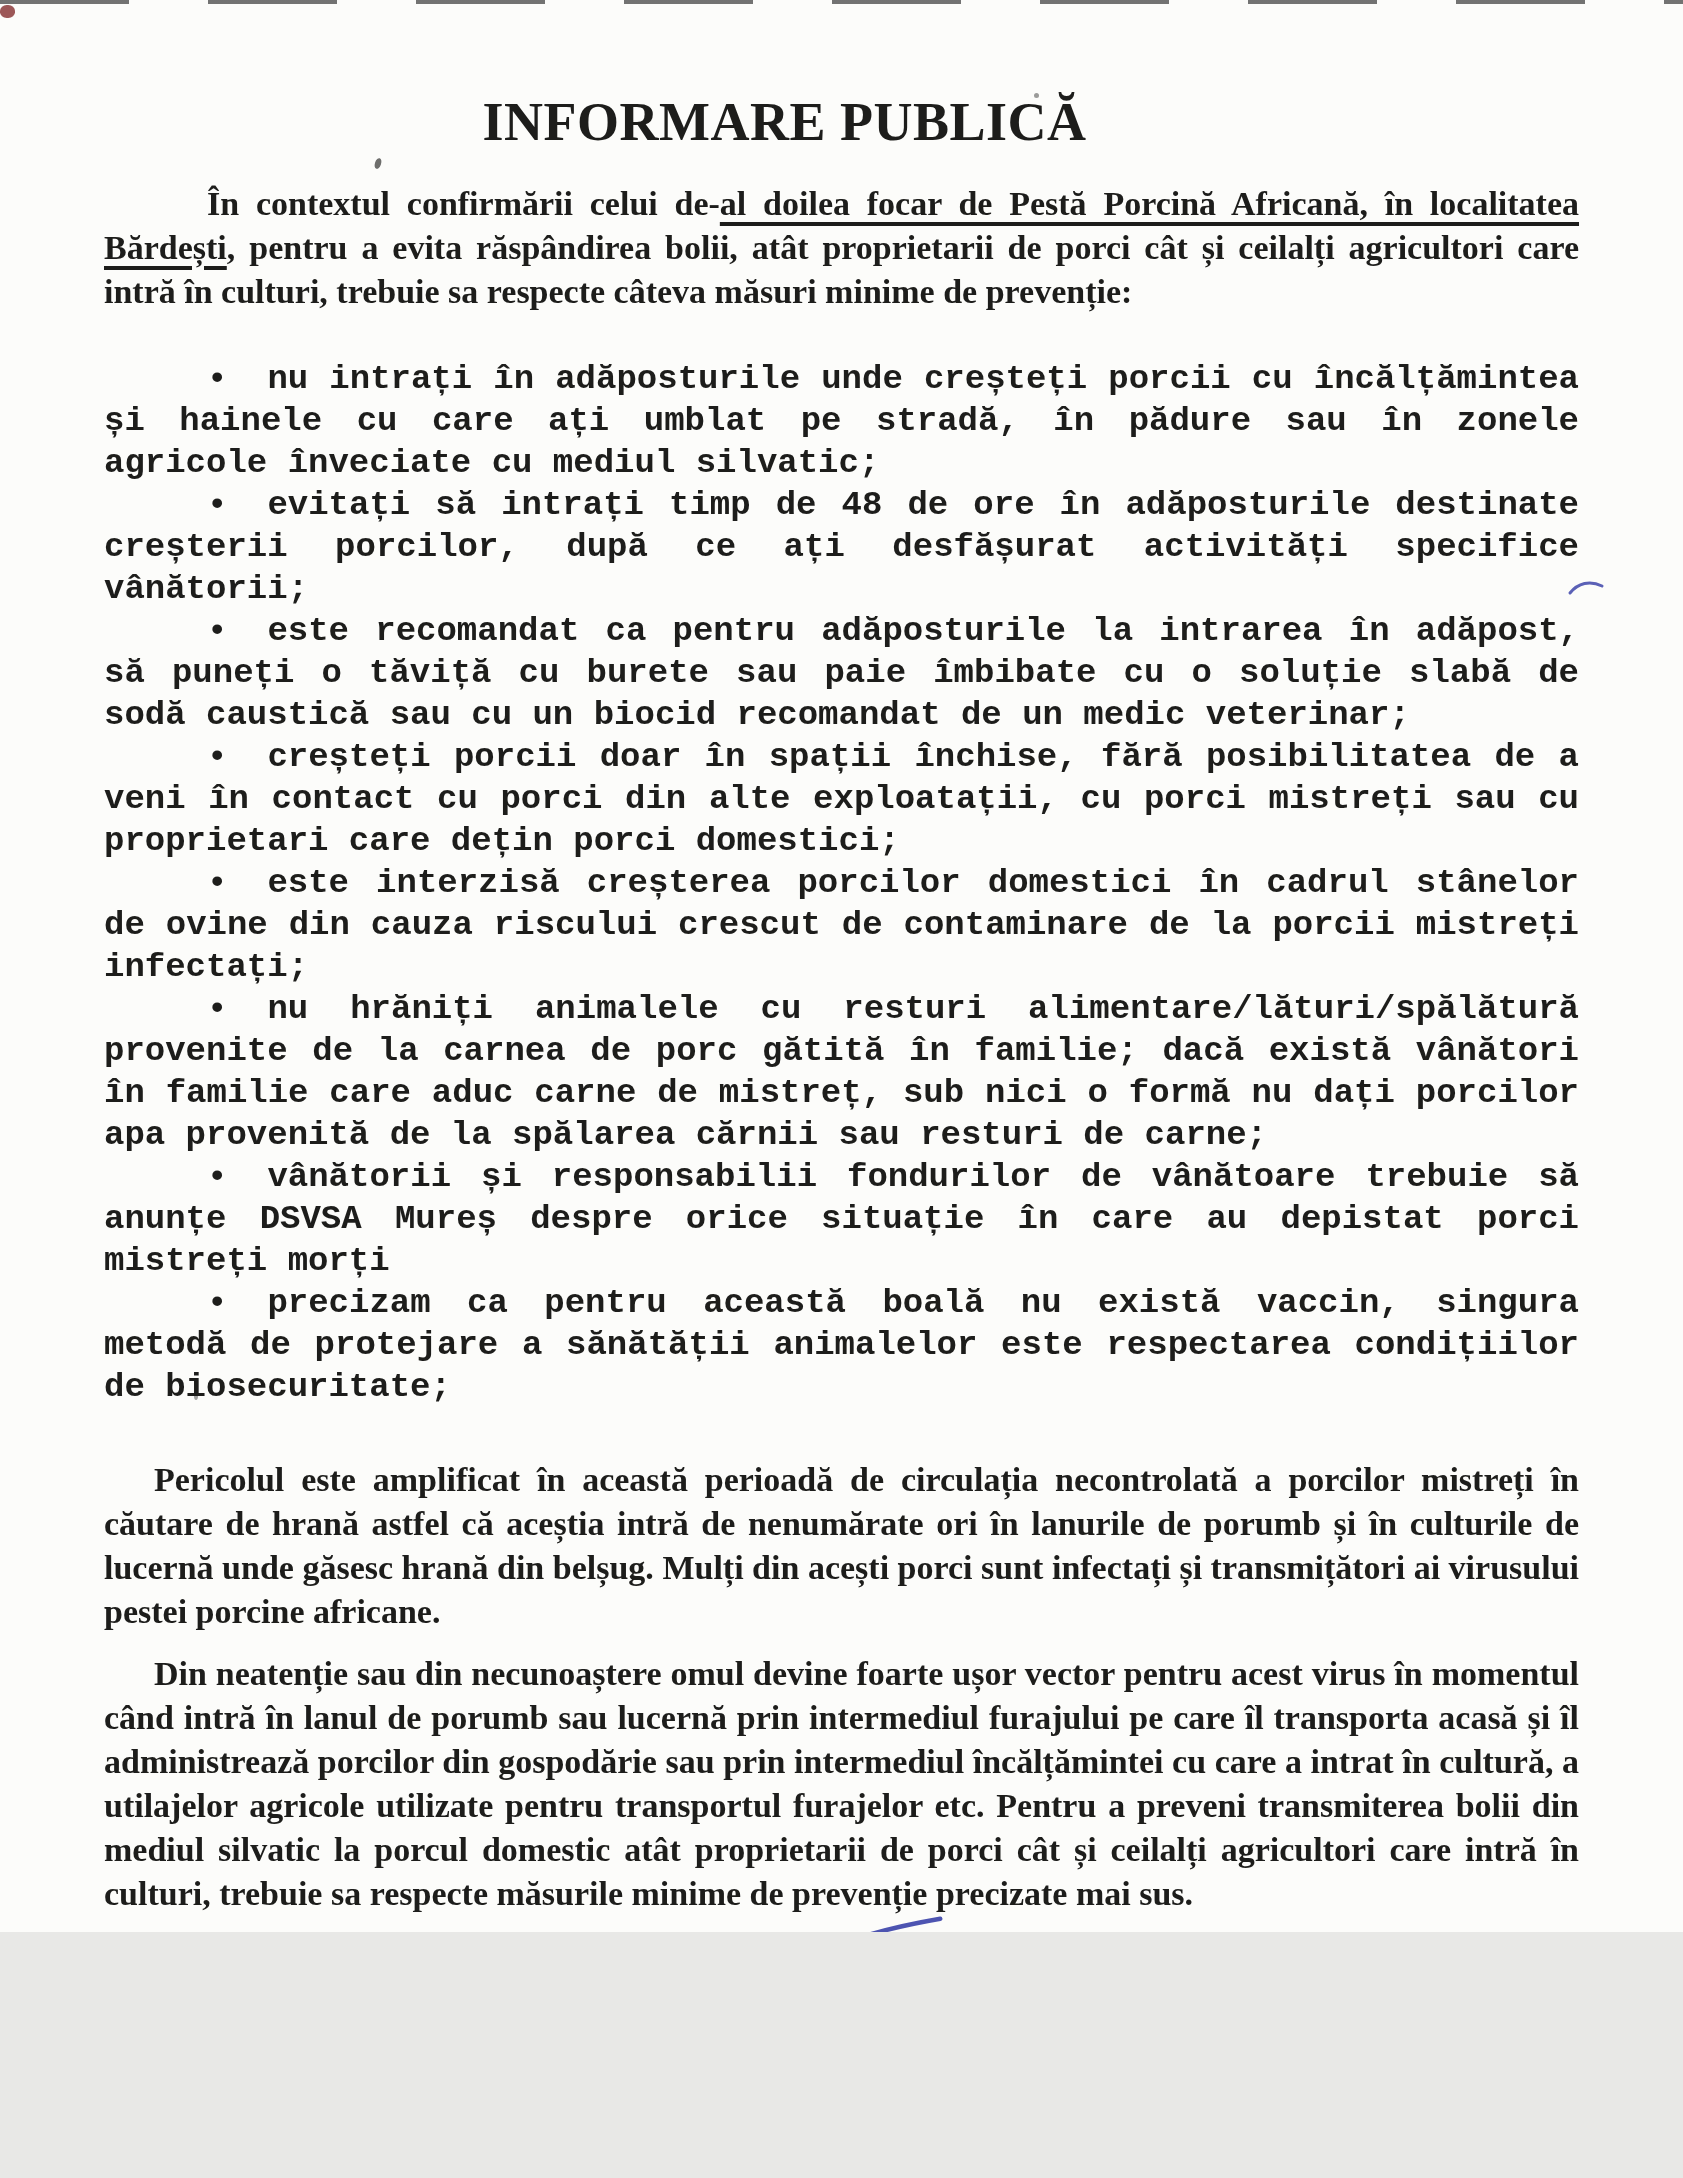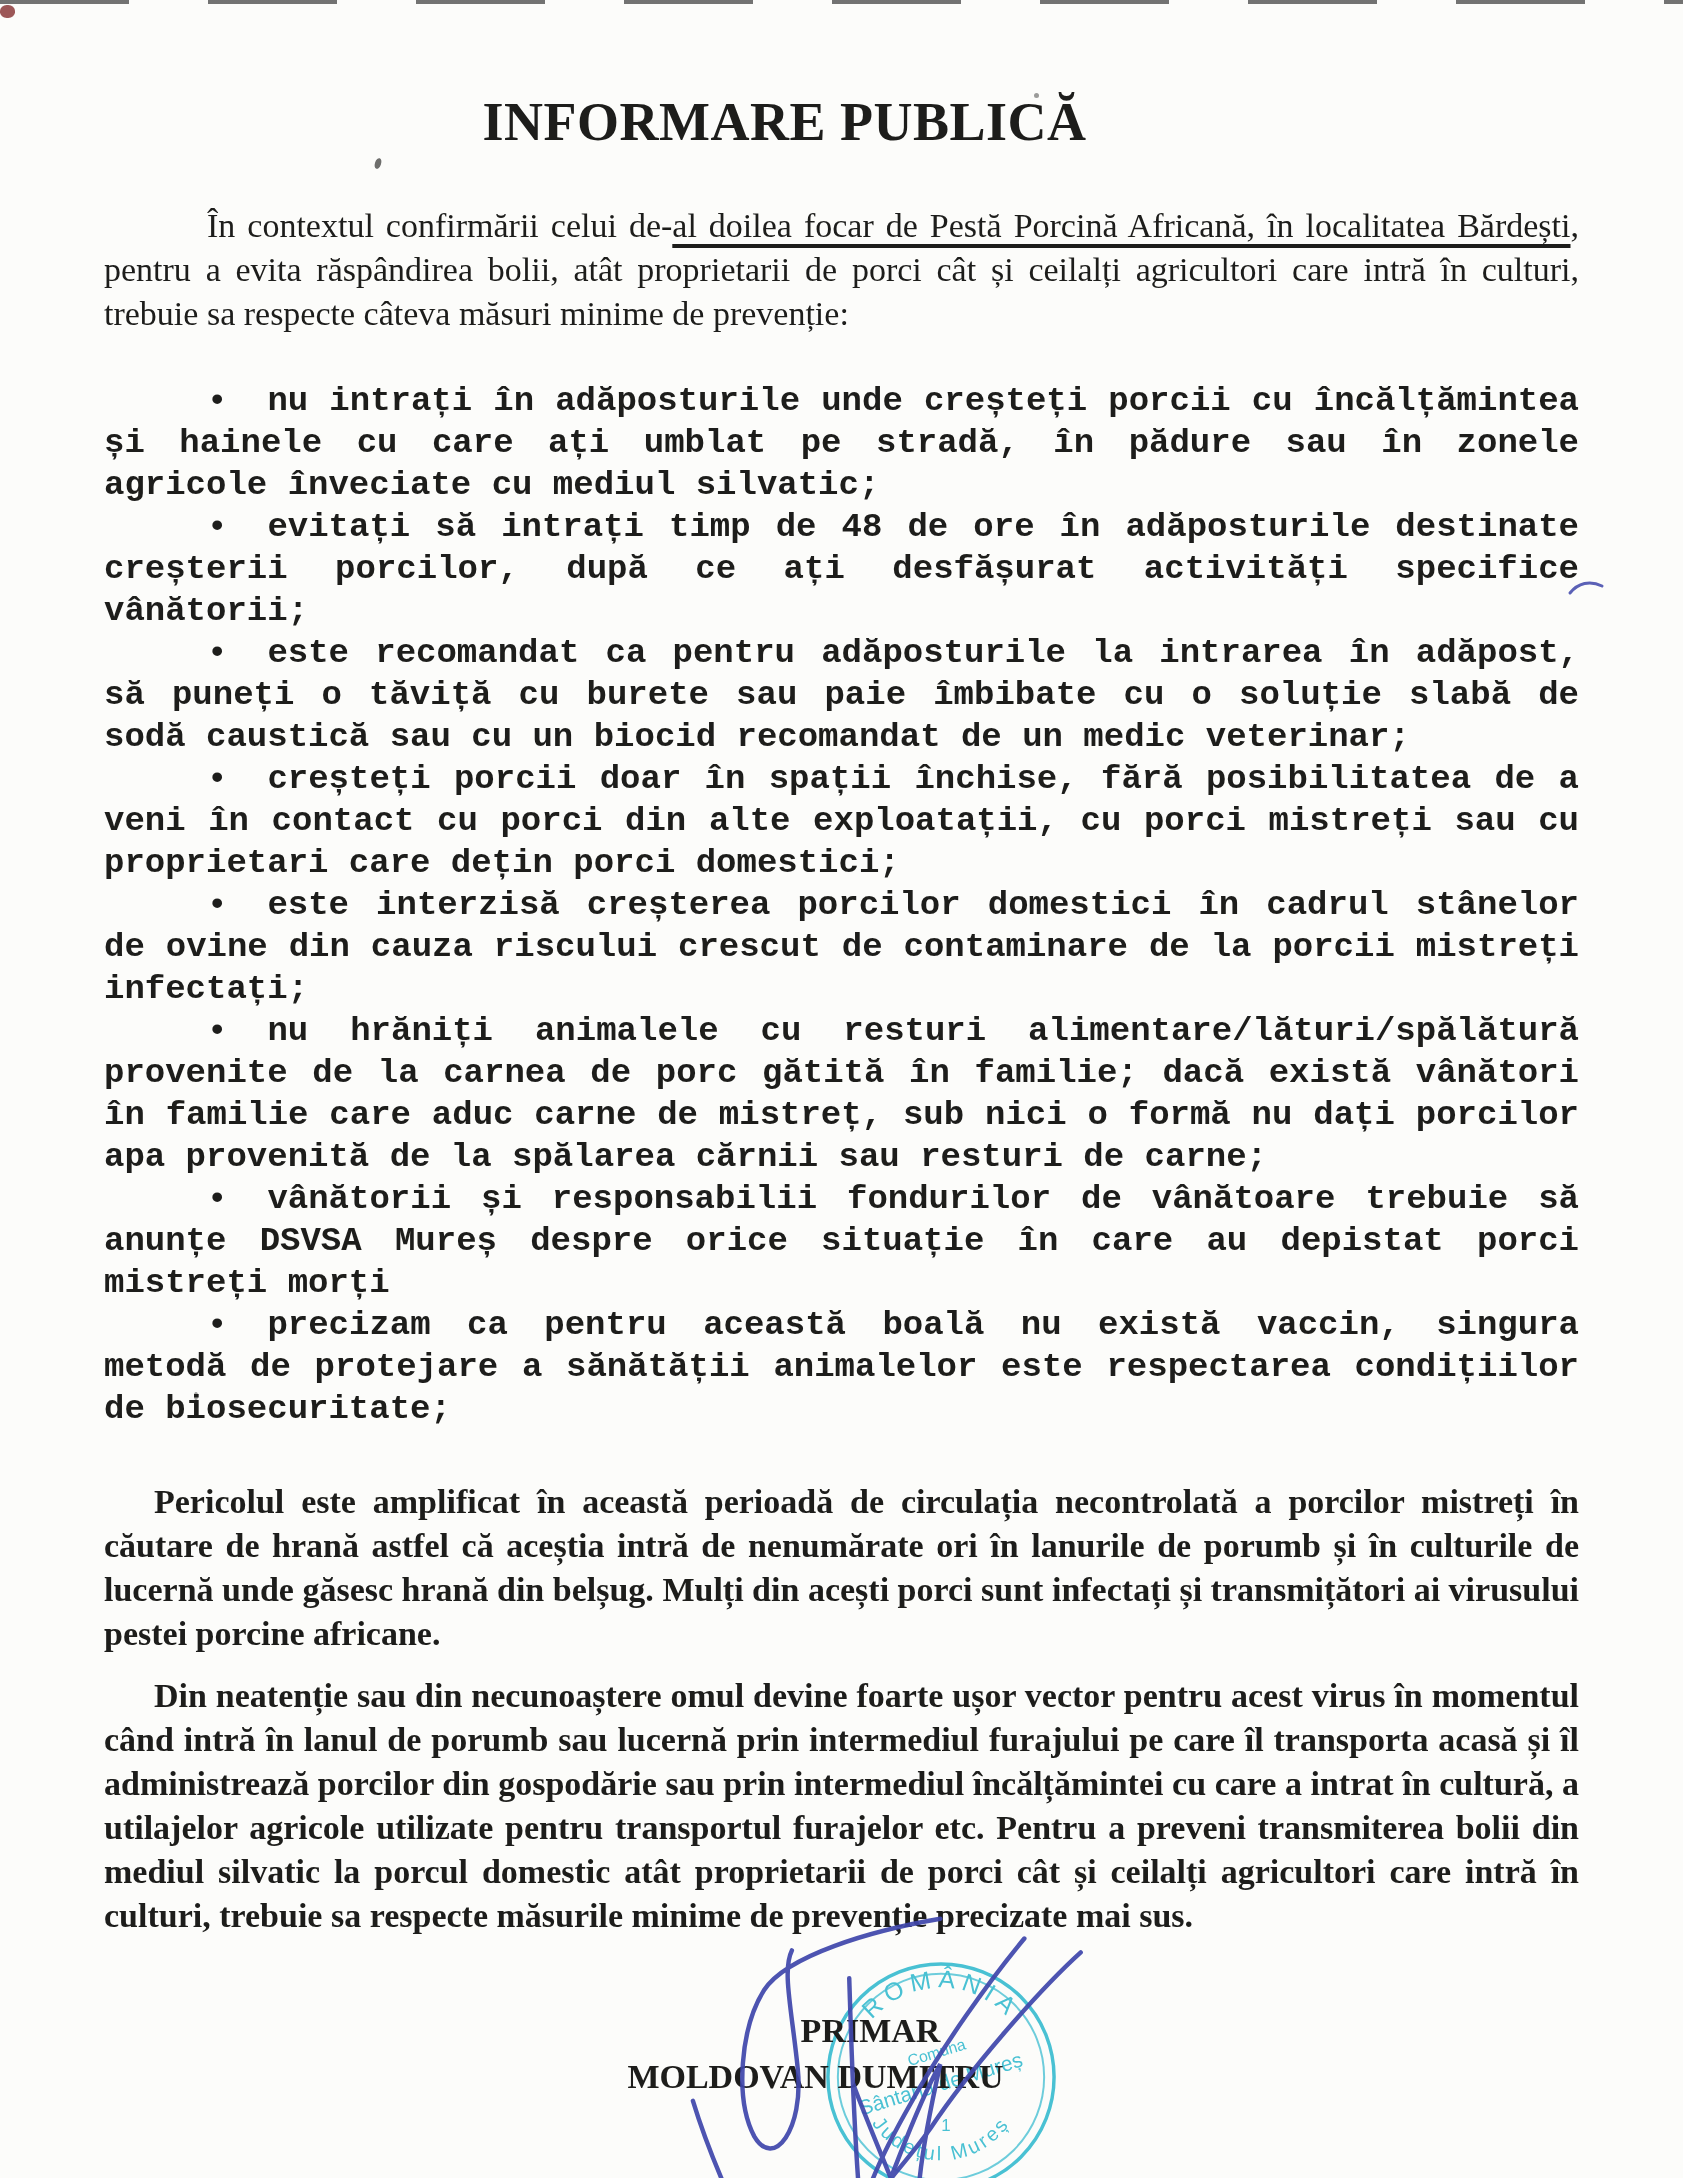--- a/index.html
+++ b/index.html
@@ -1,19 +1,19 @@
 <!DOCTYPE html>
 <html lang="ro"><head>
 <meta charset="utf-8">
 <title>Informare Publică</title>
 <style>
   html,body{margin:0;padding:0;background:#e8e8e6;}
   .page{
     position:relative;
-    width:1683px;height:2178px;
+    width:1683px;height:1932px;
     margin:0 auto;
     background:#fcfcfa;
     overflow:hidden;
     font-family:"Liberation Serif","DejaVu Serif",serif;
     color:#1d1d1b;
   }
   
   .scan-top{
     position:absolute;top:0;left:0;right:0;height:4px;
     background:repeating-linear-gradient(90deg,
@@ -35,23 +35,23 @@
     text-align:center;
     transform:translateX(-57px);
     font-weight:700;
     letter-spacing:0.5px;
   }
   .title .t1{font-size:54px;line-height:63px;margin-top:91px;}
   .title .t2{font-size:51px;line-height:61px;margin-top:6px;}
 
   p{margin:0;}
   .lead{
-    margin-top:50px;
+    margin-top:28px;
     font-size:34px;line-height:44px;
-    font-weight:400;
+    font-weight:700;
     text-align:justify;
     text-indent:103px;
   }
   .u-seg{
     text-decoration:underline;
     text-decoration-thickness:4px;
     text-underline-offset:7px;
   }
   .bullets{margin-top:44px;}
   .bullet{

